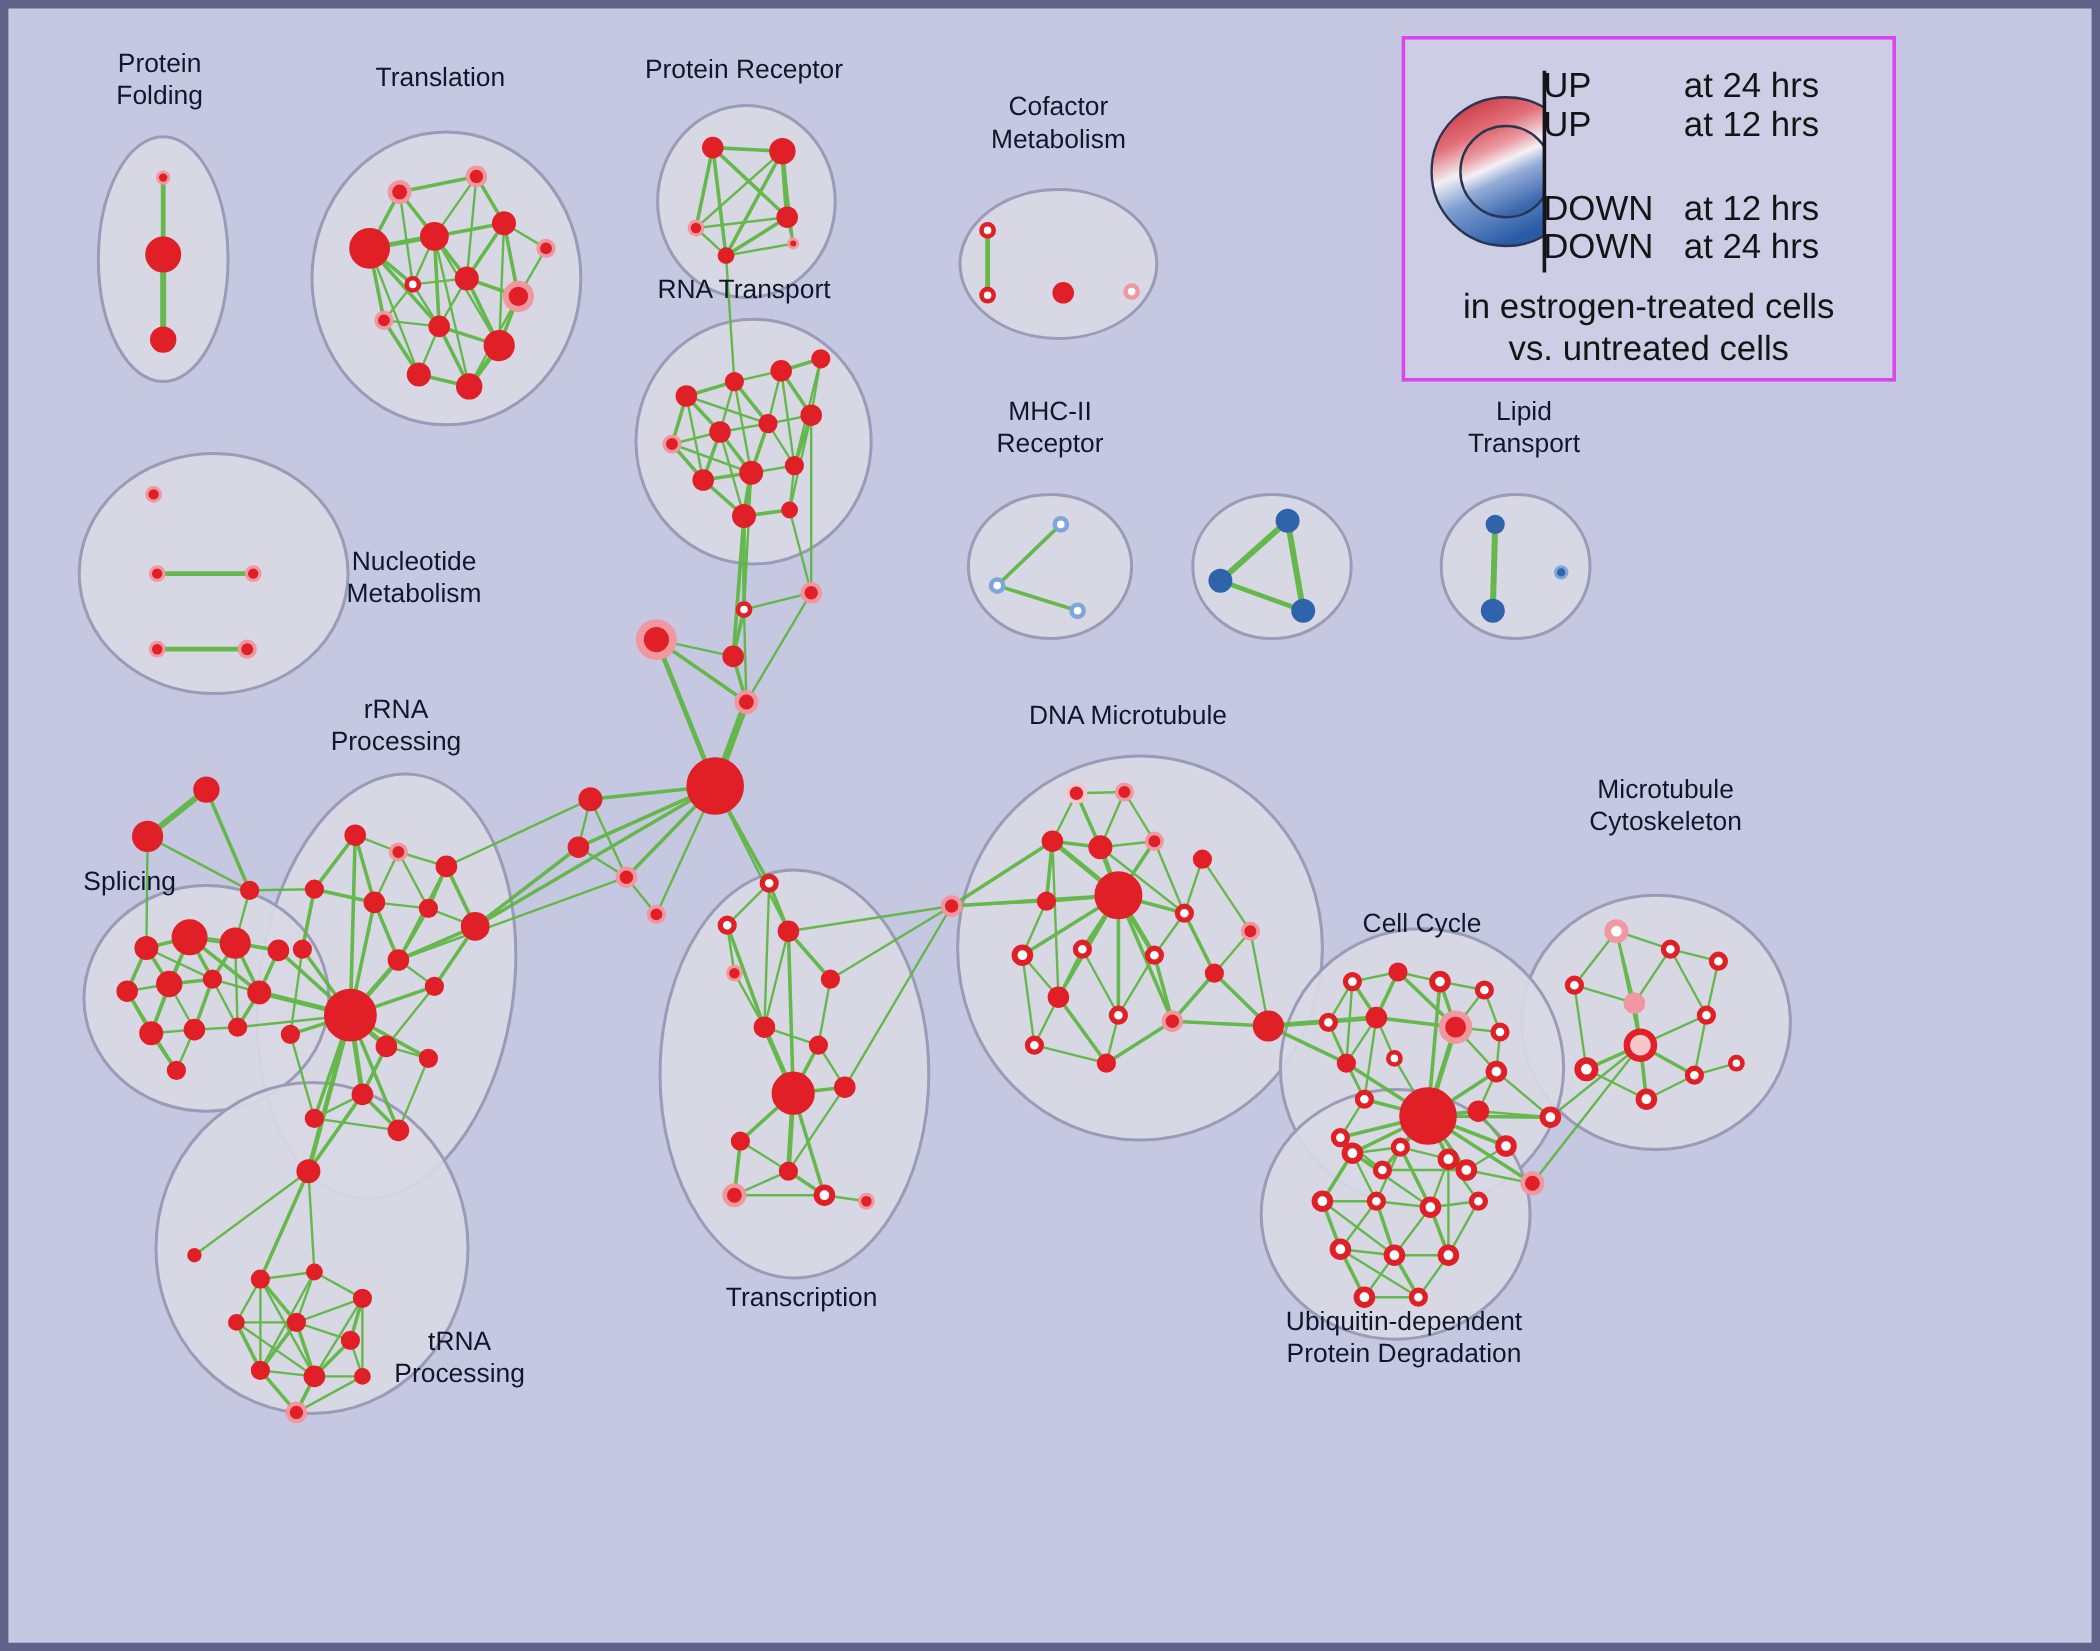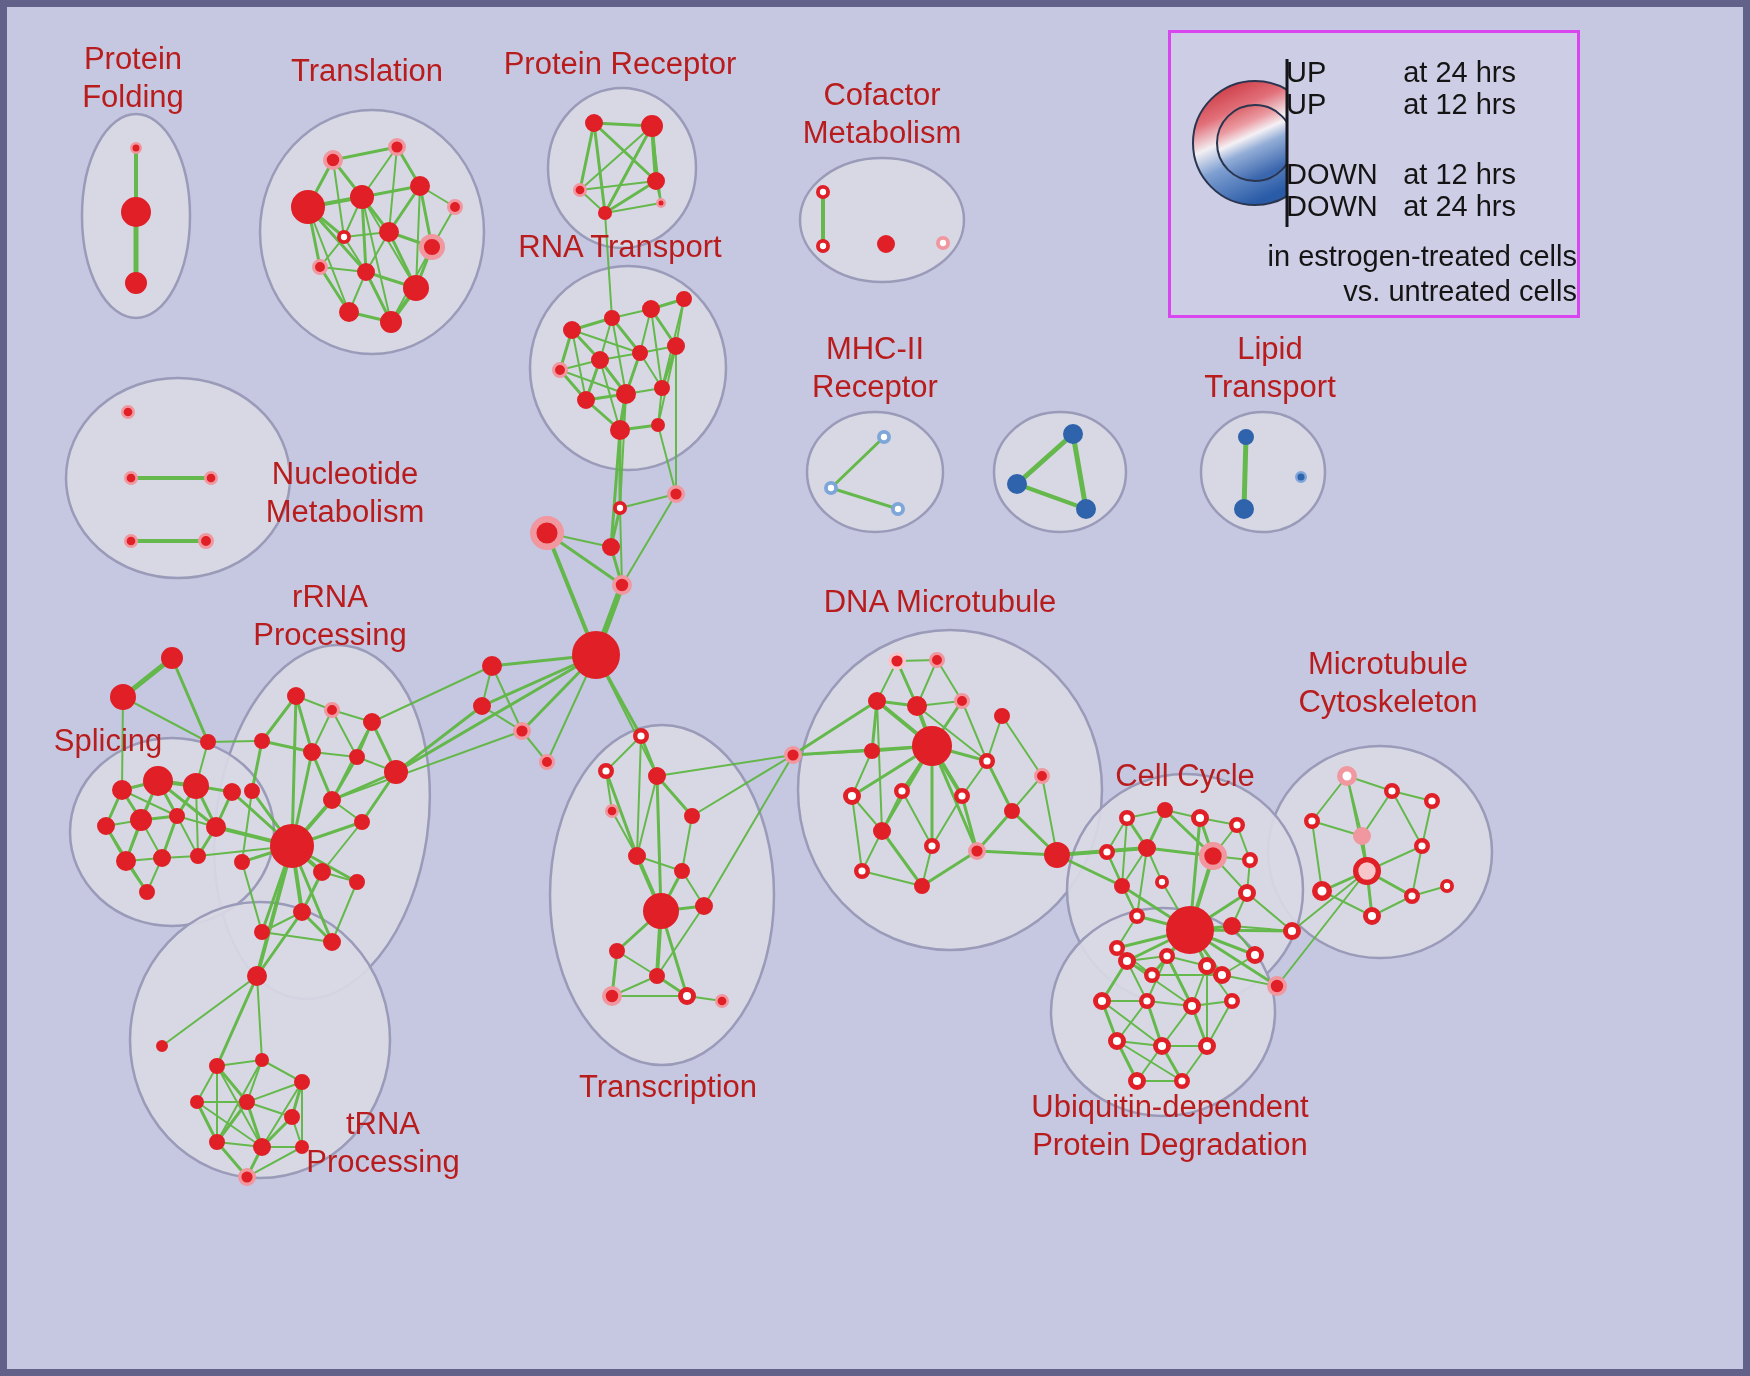--- a/index.html
+++ b/index.html
@@ -7,36 +7,36 @@
     position:relative;width:1750px;height:1376px;
     background:#c6c7e0;
     box-shadow:inset 0 0 0 7px #61618a;
     overflow:hidden;
     font-family:"Liberation Sans",sans-serif;
   }
   #net{position:absolute;left:0;top:0;width:1750px;height:1376px;}
   #labels{position:absolute;left:0;top:0;width:100%;height:100%;pointer-events:none;}
   .cluster-label{
     position:absolute;transform:translateX(-50%);
-    text-align:center;font-size:31px;line-height:1.22;color:#b91c1c;
+    text-align:center;font-size:22px;line-height:1.22;color:#0f172a;
     white-space:pre-line;font-weight:400;
   }
   #legend{
     position:absolute;left:1168px;top:30px;width:412px;height:288px;
     background:#cdcde6;border:3px solid #d946ef;box-sizing:border-box;
   }
   #legend-glyph{position:absolute;left:0;top:0;width:368px;height:288px;}
   .lrow{
     position:absolute;left:115px;width:230px;
     display:flex;justify-content:space-between;
     font-size:29px;color:#141414;line-height:1.1;
   }
   .lrow.r0{top:24px;} .lrow.r1{top:56px;} .lrow.r2{top:126px;} .lrow.r3{top:158px;}
   #legend-caption{
-    position:absolute;left:0;top:206px;width:100%;text-align:right;
+    position:absolute;left:0;top:206px;width:100%;text-align:center;
     font-size:29px;line-height:1.2;color:#141414;white-space:pre-line;
   }
 </style>
 </head>
 <body>
 
 <div id="figure">
   <svg id="net" viewBox="0 0 1750 1376" width="1750" height="1376">
       <g>
         <ellipse cx="136" cy="216" rx="54" ry="102" fill="#d9d9e6" fill-opacity="0.9" stroke="#9a9ab9" stroke-width="2.5"></ellipse>

